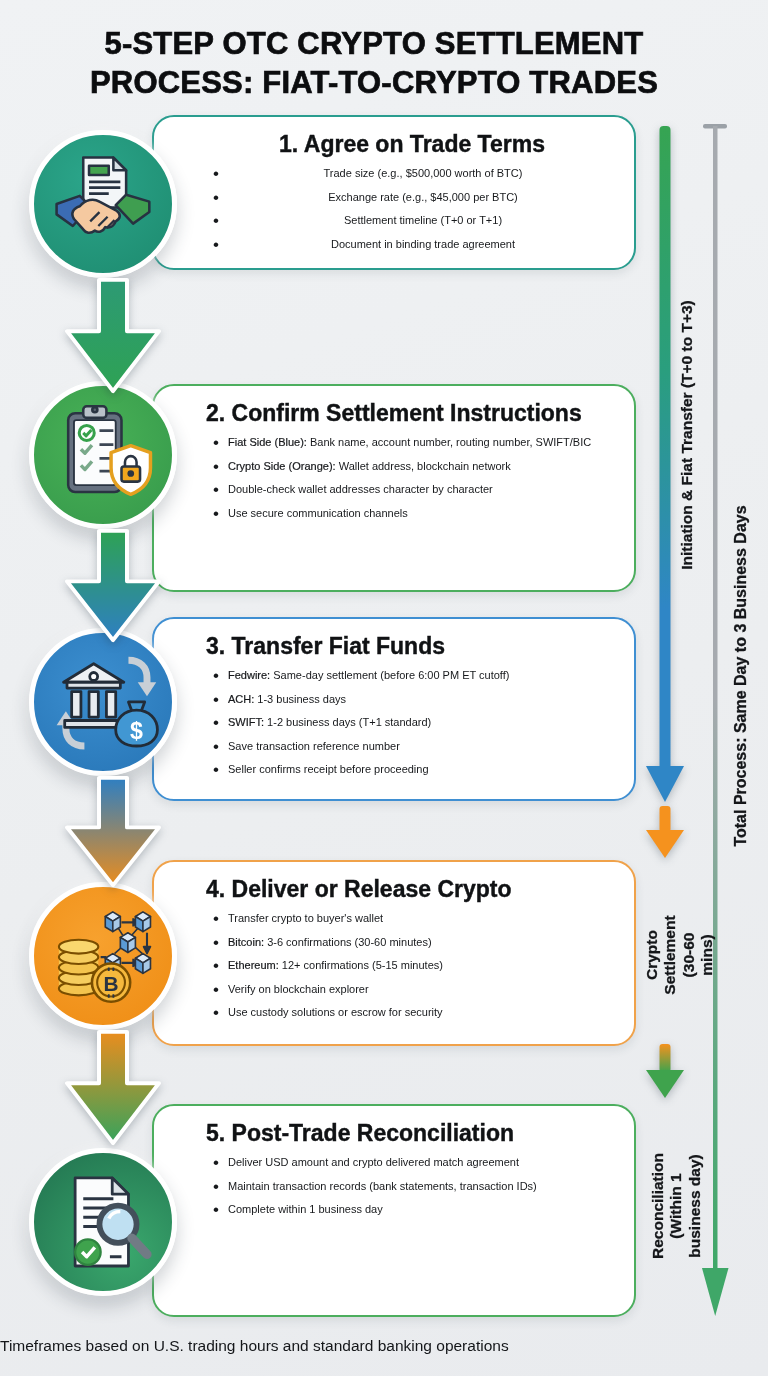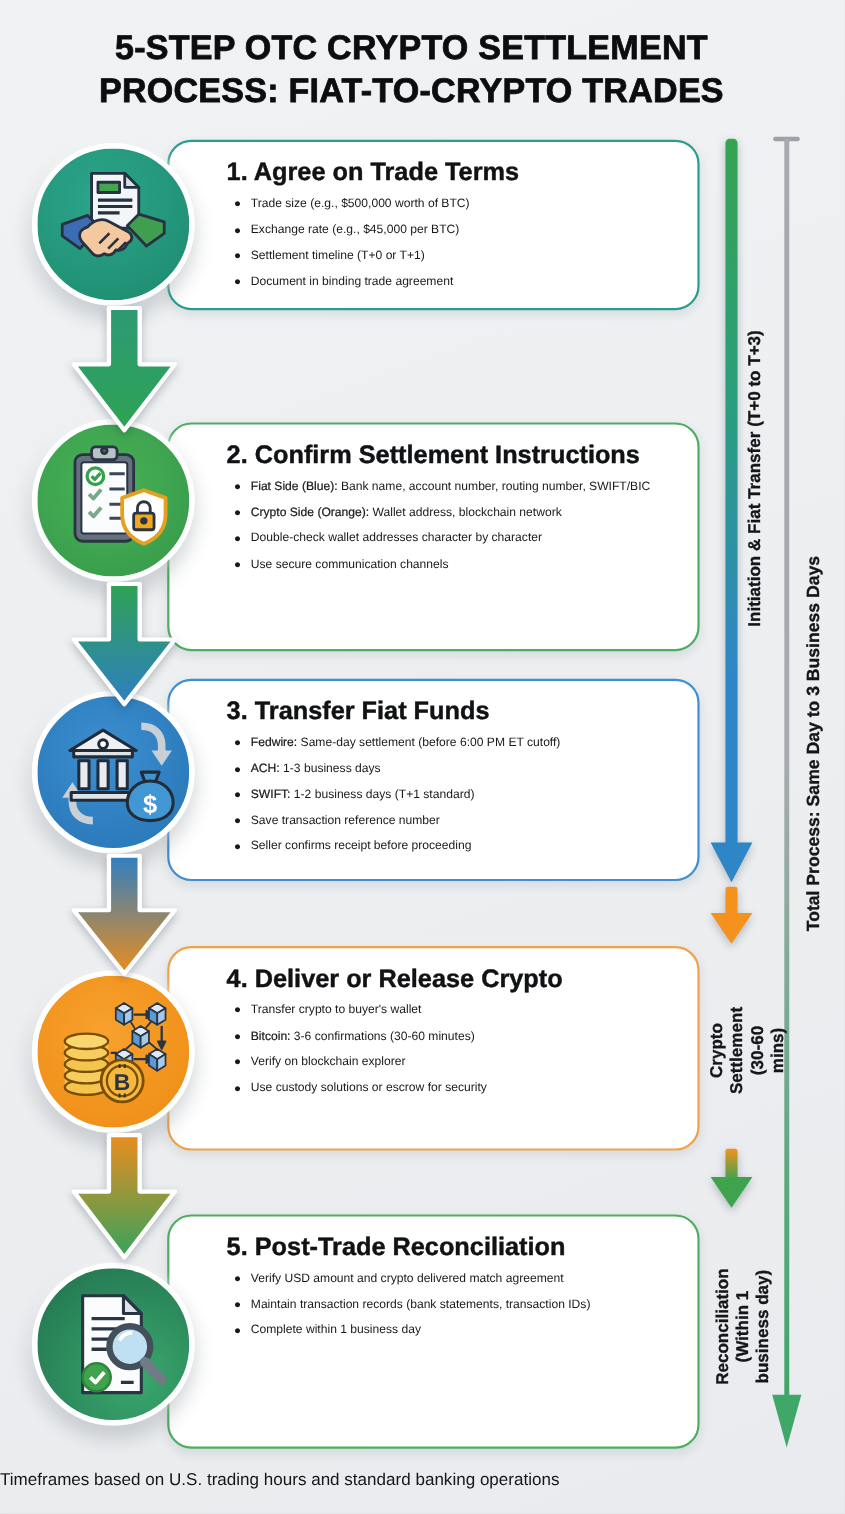--- a/index.html
+++ b/index.html
@@ -59,21 +59,21 @@
 <body>
 
 <div class="page">
   <header class="title">
     <div>5-STEP OTC CRYPTO SETTLEMENT</div>
     <div>PROCESS: FIAT-TO-CRYPTO TRADES</div>
   </header>
 
   <div id="steps-layer">
   <section>
-    <div class="card" style="left: 152px; top: 127px; width: 484px; min-height: 155px; border: 2.5px solid rgb(42, 157, 143);">
+    <div class="card" style="left: 152px; top: 115px; width: 484px; min-height: 155px; border: 2.5px solid rgb(42, 157, 143); text-align: center;">
       <h2 class="step-title">1. Agree on Trade Terms</h2>
       <ul class="bullets">
             <li><strong></strong><span>Trade size (e.g., $500,000 worth of BTC)</span></li>
             <li><strong></strong><span>Exchange rate (e.g., $45,000 per BTC)</span></li>
             <li><strong></strong><span>Settlement timeline (T+0 or T+1)</span></li>
             <li><strong></strong><span>Document in binding trade agreement</span></li>
           </ul>
     </div>
     <div class="circle" style="left: 103px; top: 204px; background: radial-gradient(circle at 40% 32%, rgb(43, 165, 138), rgb(29, 138, 110));"><span><svg viewBox="0 0 100 100">
               <g stroke="#273241" stroke-width="2.2" stroke-linejoin="round">
@@ -148,20 +148,21 @@
               </g>
             </svg></span></div>
   </section>
 
   <section>
     <div class="card" style="left: 152px; top: 860px; width: 484px; min-height: 186px; border: 2.5px solid rgb(240, 162, 74);">
       <h2 class="step-title">4. Deliver or Release Crypto</h2>
       <ul class="bullets">
             <li><strong></strong><span>Transfer crypto to buyer's wallet</span></li>
             <li><strong>Bitcoin:</strong><span> 3-6 confirmations (30-60 minutes)</span></li>
+            <li><strong>Ethereum:</strong><span> 12+ confirmations (5-15 minutes)</span></li>
             <li><strong></strong><span>Verify on blockchain explorer</span></li>
             <li><strong></strong><span>Use custody solutions or escrow for security</span></li>
           </ul>
     </div>
     <div class="circle" style="left: 103px; top: 956px; background: radial-gradient(circle at 45% 38%, rgb(247, 161, 46), rgb(238, 139, 18));"><span><svg viewBox="0 0 100 100">
               <g stroke="#7a4e00" stroke-width="1.8">
 <rect x="12" y="42" width="34" height="36" fill="#f4c44e" stroke="none"></rect>
 <ellipse cx="29" cy="78" rx="17" ry="6" fill="#f4c44e"></ellipse>
                 <ellipse cx="29" cy="69" rx="17" ry="6" fill="#f6cd5e"></ellipse>
 <ellipse cx="29" cy="60" rx="17" ry="6" fill="#f4c44e"></ellipse>
@@ -199,21 +200,21 @@
 <text x="57" y="80" font-size="18" font-weight="bold" text-anchor="middle" fill="#2a3442" stroke="none">B</text>
 <path d="M55 60v3M59 60v3M55 83v3M59 83v3" stroke="#2a3442" stroke-width="1.6"></path>
               </g>
             </svg></span></div>
   </section>
 
   <section>
     <div class="card" style="left: 152px; top: 1104px; width: 484px; min-height: 213px; border: 2.5px solid rgb(76, 174, 94);">
       <h2 class="step-title">5. Post-Trade Reconciliation</h2>
       <ul class="bullets">
-            <li><strong></strong><span>Verify USD amount and crypto delivered match agreement</span></li>
+            <li><strong></strong><span>Deliver USD amount and crypto delivered match agreement</span></li>
             <li><strong></strong><span>Maintain transaction records (bank statements, transaction IDs)</span></li>
             <li><strong></strong><span>Complete within 1 business day</span></li>
           </ul>
     </div>
     <div class="circle" style="left: 103px; top: 1222px; background: radial-gradient(circle at 65% 72%, rgb(58, 168, 109), rgb(32, 112, 78));"><span><svg viewBox="0 0 100 100">
               <g stroke="#2a3442" stroke-width="2.4" stroke-linejoin="round">
 <path d="M26 12h32l14 14v62H26z" fill="#fbfcfd"></path>
                 <path d="M58 12v14h14z" fill="#dde3e8"></path>
 <path d="M33 30h26M33 38h26M33 46h14M33 54h12M56 80h10" stroke-width="2.6"></path>
 <circle cx="63" cy="52" r="16" fill="#bfe0f2" stroke="#434f5b" stroke-width="5"></circle>

